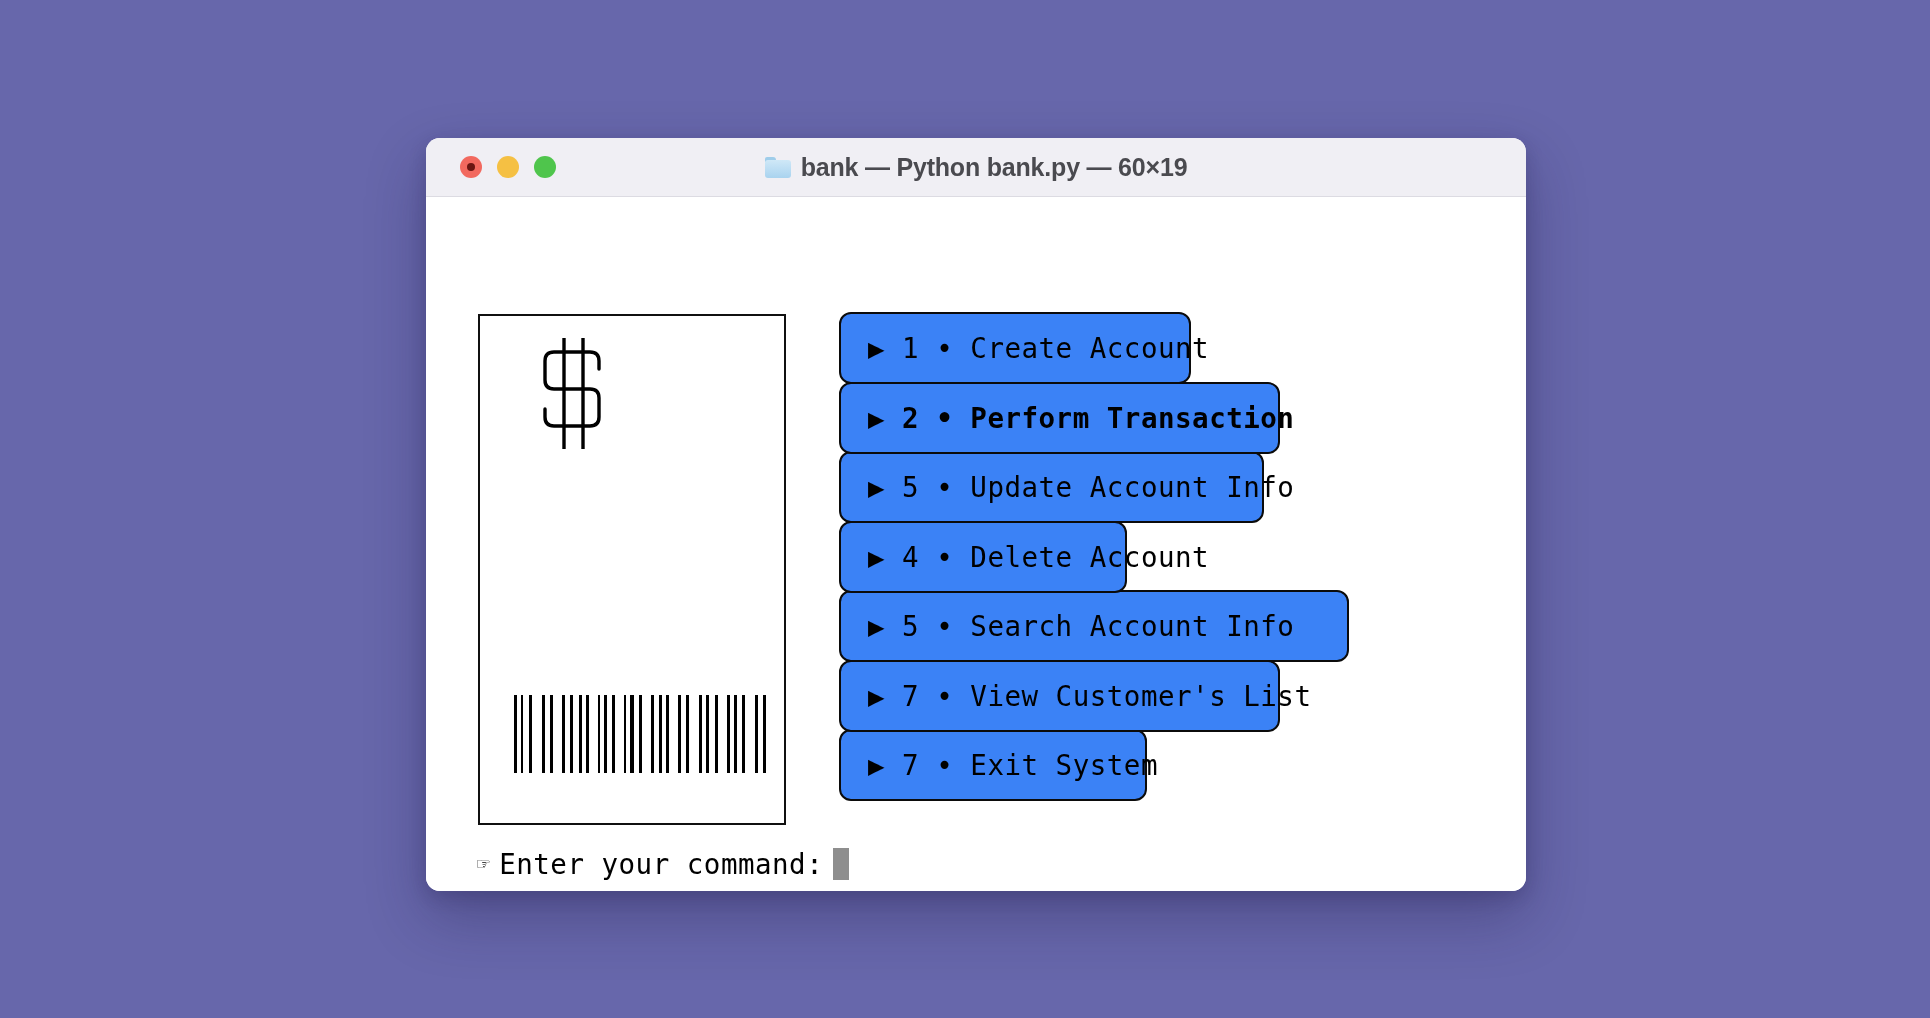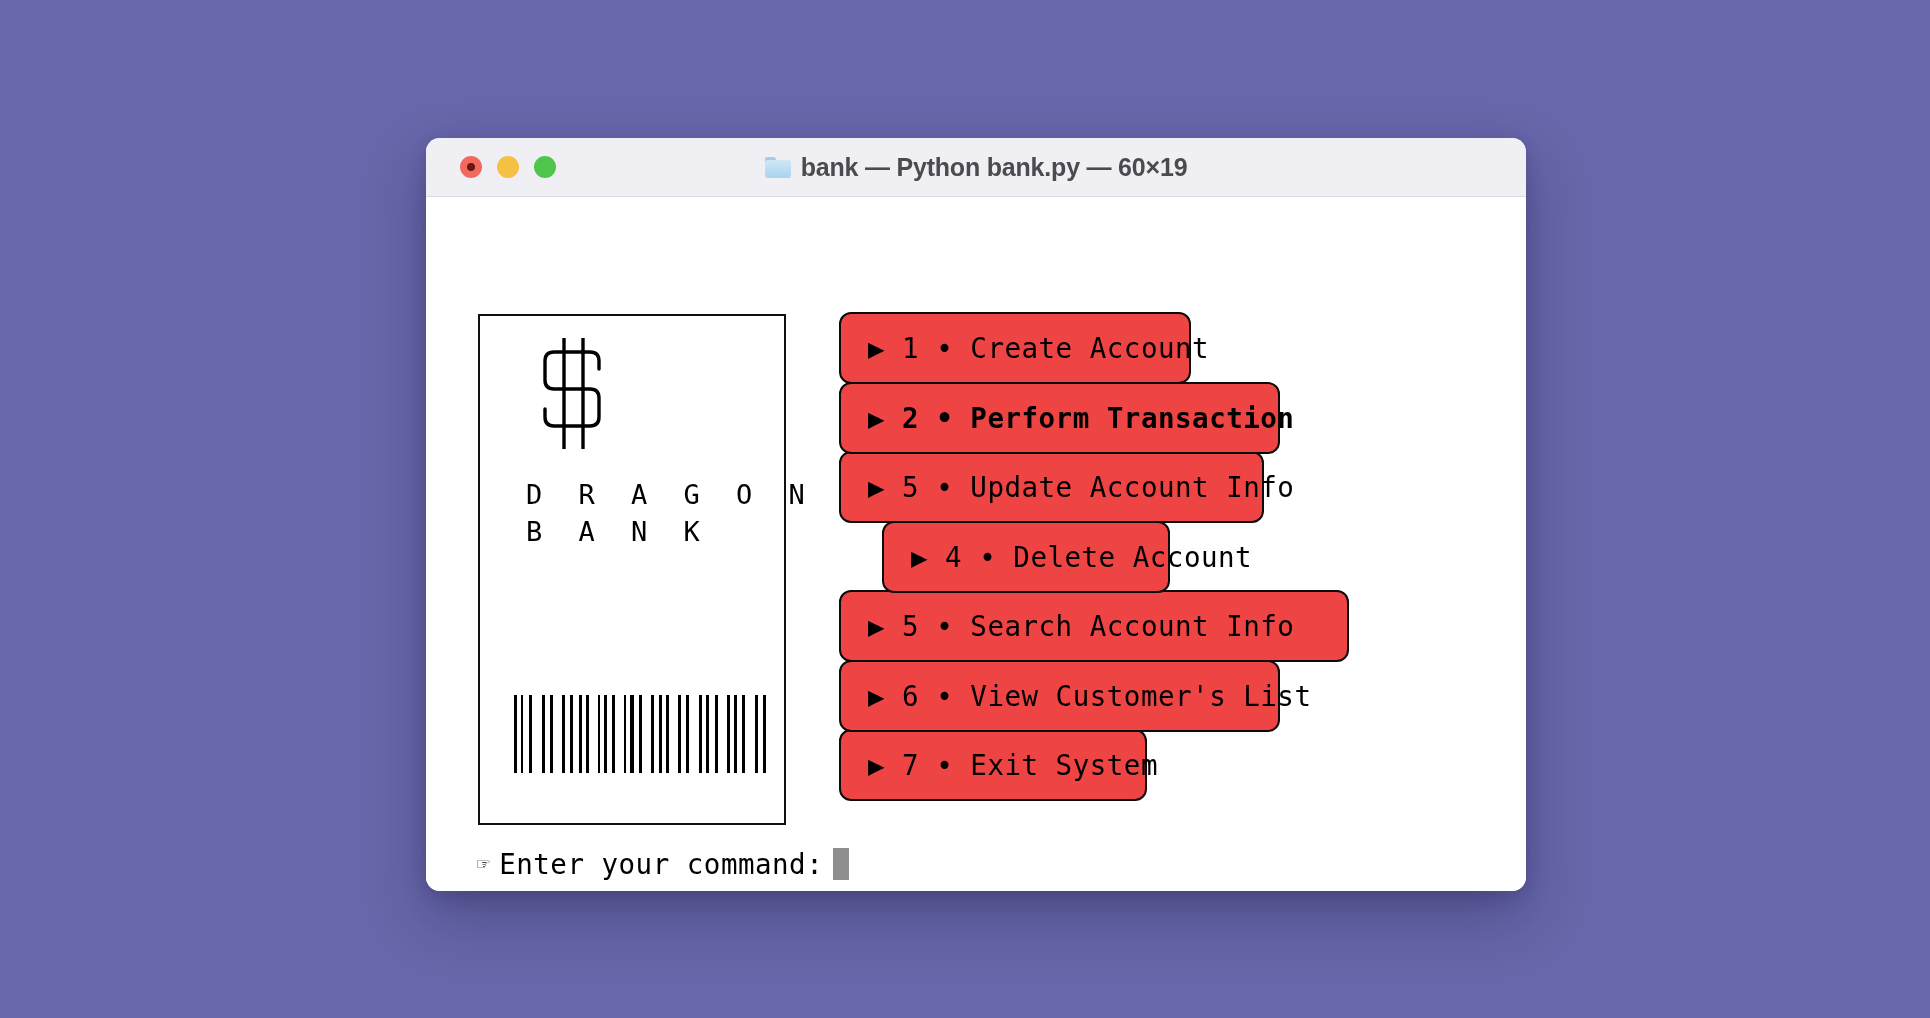--- a/index.html
+++ b/index.html
@@ -166,39 +166,39 @@
   #menu {
     position: absolute;
     left: 413px;
     top: 115px;
   }
   .menu-item {
     height: 72px;
     box-sizing: border-box;
     border: 2.5px solid #0b0b0b;
     border-radius: 12px;
-    background: #ef4444;
+    background: #3b82f6;
     display: flex;
     align-items: center;
     padding-left: 27px;
     margin-top: -2.5px;
     position: relative;
     white-space: nowrap;
   }
   .menu-item:first-child { margin-top: 0; }
   .menu-text {
     font-family: "DejaVu Sans Mono", monospace;
     font-size: 27.5px;
     color: #000000;
     letter-spacing: 0.5px;
   }
   .mi-1 { width: 352px; z-index: 7; }
   .mi-2 { width: 441px; z-index: 6; font-weight: bold; }
   .mi-3 { width: 425px; z-index: 5; }
-  .mi-4 { width: 288px; z-index: 4; margin-left: 43px; }
+  .mi-4 { width: 288px; z-index: 4; }
   .mi-5 { width: 510px; z-index: 3; }
   .mi-6 { width: 441px; z-index: 2; }
   .mi-7 { width: 308px; z-index: 1; }
 
   
   #prompt {
     position: absolute;
     left: 51px;
     top: 651px;
     display: flex;
@@ -250,22 +250,20 @@
     <div id="logo-card">
 
       <div id="dollar-mark">
         <svg width="110" height="120" viewBox="0 0 110 120">
           <path d="M74 36 V28 Q74 19 65 19 H29 Q20 19 20 28 V47 Q20 56 29 56 H65 Q74 56 74 65 V84 Q74 93 65 93 H29 Q20 93 20 84 V76" fill="none" stroke="#000" stroke-width="3.4" stroke-linecap="round"></path>
           <line x1="39" y1="5" x2="39" y2="116" stroke="#000" stroke-width="3.4"></line>
           <line x1="58" y1="5" x2="58" y2="116" stroke="#000" stroke-width="3.4"></line>
         </svg>
       </div>
 
-      <div id="brand">D R A G O N
-B A N K</div>
 
       <div id="barcode">
           <div class="bar" style="width: 3px;"></div>
           <div class="bar-gap" style="width: 4px;"></div>
           <div class="bar" style="width: 2px;"></div>
           <div class="bar-gap" style="width: 6px;"></div>
           <div class="bar" style="width: 3px;"></div>
           <div class="bar-gap" style="width: 10px;"></div>
           <div class="bar" style="width: 3px;"></div>
           <div class="bar-gap" style="width: 5px;"></div>
@@ -329,21 +327,21 @@
       <div class="menu-item mi-3">
         <span class="menu-text">▶ 5 • Update Account Info</span>
       </div>
       <div class="menu-item mi-4">
         <span class="menu-text">▶ 4 • Delete Account</span>
       </div>
       <div class="menu-item mi-5">
         <span class="menu-text">▶ 5 • Search Account Info</span>
       </div>
       <div class="menu-item mi-6">
-        <span class="menu-text">▶ 6 • View Customer's List</span>
+        <span class="menu-text">▶ 7 • View Customer's List</span>
       </div>
       <div class="menu-item mi-7">
         <span class="menu-text">▶ 7 • Exit System</span>
       </div>
     </div>
 
     <div id="prompt">
       <span id="prompt-hand">☞</span>
       <span>Enter your command:</span>
       <span id="cursor-block"></span>

